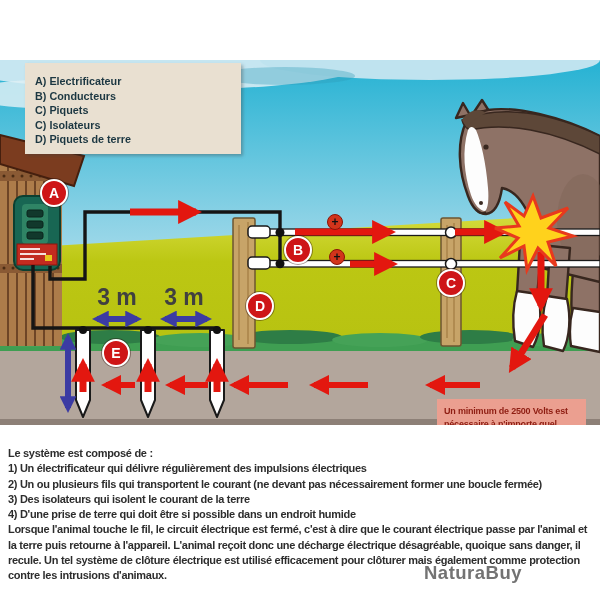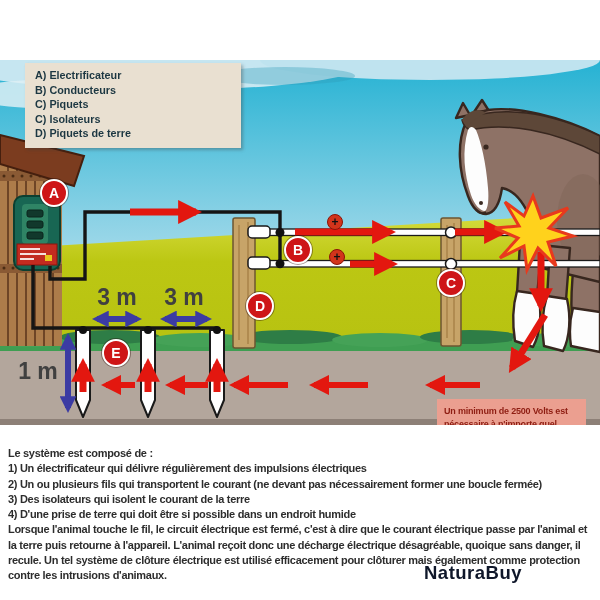--- a/index.html
+++ b/index.html
@@ -3,38 +3,38 @@
 <meta charset="utf-8">
 <style>
   html,body{margin:0;padding:0;background:#ffffff;}
   #stage{position:relative;width:600px;height:600px;background:#fff;overflow:hidden;
          font-family:"Liberation Sans","DejaVu Sans",sans-serif;}
   #title{position:absolute;top:13px;left:0;width:600px;text-align:center;
          font-size:21px;font-weight:900;letter-spacing:-0.3px;color:#222;}
   #diagram{position:absolute;top:60px;left:0;width:600px;height:365px;overflow:hidden;}
   #diagram svg{position:absolute;top:0;left:0;}
   .legend{position:absolute;left:25px;top:3px;width:196px;background:#e9e0d1;
-          padding:5px 10px 7px 10px;box-shadow:2px 2px 3px rgba(60,60,60,.35);
+          padding:11px 10px 7px 10px;box-shadow:2px 2px 3px rgba(60,60,60,.35);
           font-size:10.8px;font-weight:bold;line-height:14.6px;color:#1c3742;}
   .marker{position:absolute;width:24px;height:24px;border-radius:50%;background:#ce1517;
           border:2px solid #fff;box-shadow:0 0 0 1px rgba(40,10,5,.4);
           color:#fff;font-size:14px;font-weight:900;display:flex;align-items:center;
           justify-content:center;}
   .plusbadge{position:absolute;width:14px;height:14px;border-radius:50%;background:#d2341b;
           border:1px solid #8c1407;color:#111;font-size:12px;font-weight:900;line-height:12px;
           display:flex;align-items:center;justify-content:center;}
   .meas{position:absolute;font-size:23px;font-weight:900;color:#404040;text-align:center;}
   .notebox{position:absolute;left:437px;top:339px;width:135px;background:#eb9f90;
           padding:6px 7px 5px 7px;font-size:9px;font-weight:bold;letter-spacing:-0.2px;
           line-height:12.5px;color:#8e1d12;}
   #explain{position:absolute;top:446px;left:8px;width:588px;color:#2d2d2d;
           font-size:11px;font-weight:bold;letter-spacing:-0.3px;line-height:15.3px;}
   #explain .nowrap{white-space:nowrap;}
   #watermark{position:absolute;left:424px;top:562px;font-size:18.5px;font-weight:bold;
-          letter-spacing:0.5px;color:#0f172a;}
+          letter-spacing:0.5px;color:#737373;}
   .ra{stroke:#e3170f;stroke-width:7;fill:none;marker-end:url(#mred);}
   .ra2{stroke:#e3170f;stroke-width:6;fill:none;marker-end:url(#mred);}
   .ba{stroke:#3b3ba3;stroke-width:6;fill:none;marker-start:url(#mblue);marker-end:url(#mblue);}
   .cable{stroke:#151515;stroke-width:3.4;fill:none;}
 </style>
 </head>
 <body>
 
 <div id="stage">
 
@@ -227,21 +227,20 @@
     <div class="marker" style="left:284px;top:176px;">B</div>
     <div class="marker" style="left:437px;top:209px;">C</div>
     <div class="marker" style="left:246px;top:232px;">D</div>
     <div class="marker" style="left:102px;top:279px;">E</div>
 
     <div class="plusbadge" style="left:327px;top:154px;">+</div>
     <div class="plusbadge" style="left:329px;top:189px;">+</div>
 
     <div class="meas" style="left:85px;top:224px;width:64px;">3 m</div>
     <div class="meas" style="left:152px;top:224px;width:64px;">3 m</div>
-    <div class="meas" style="left:10px;top:298px;width:56px;">1 m</div>
 
     <div class="notebox">Un minimum de 2500 Volts est nécessaire à n'importe quel point de la clôture !</div>
   </div>
 
   <div id="explain">
     <div>Le système est composé de :</div>
     <div class="nowrap">1) Un électrificateur qui délivre régulièrement des impulsions électriques</div>
     <div class="nowrap">2) Un ou plusieurs fils qui transportent le courant (ne devant pas nécessairement former une boucle fermée)</div>
     <div class="nowrap">3) Des isolateurs qui isolent le courant de la terre</div>
     <div class="nowrap">4) D'une prise de terre qui doit être si possible dans un endroit humide</div>

